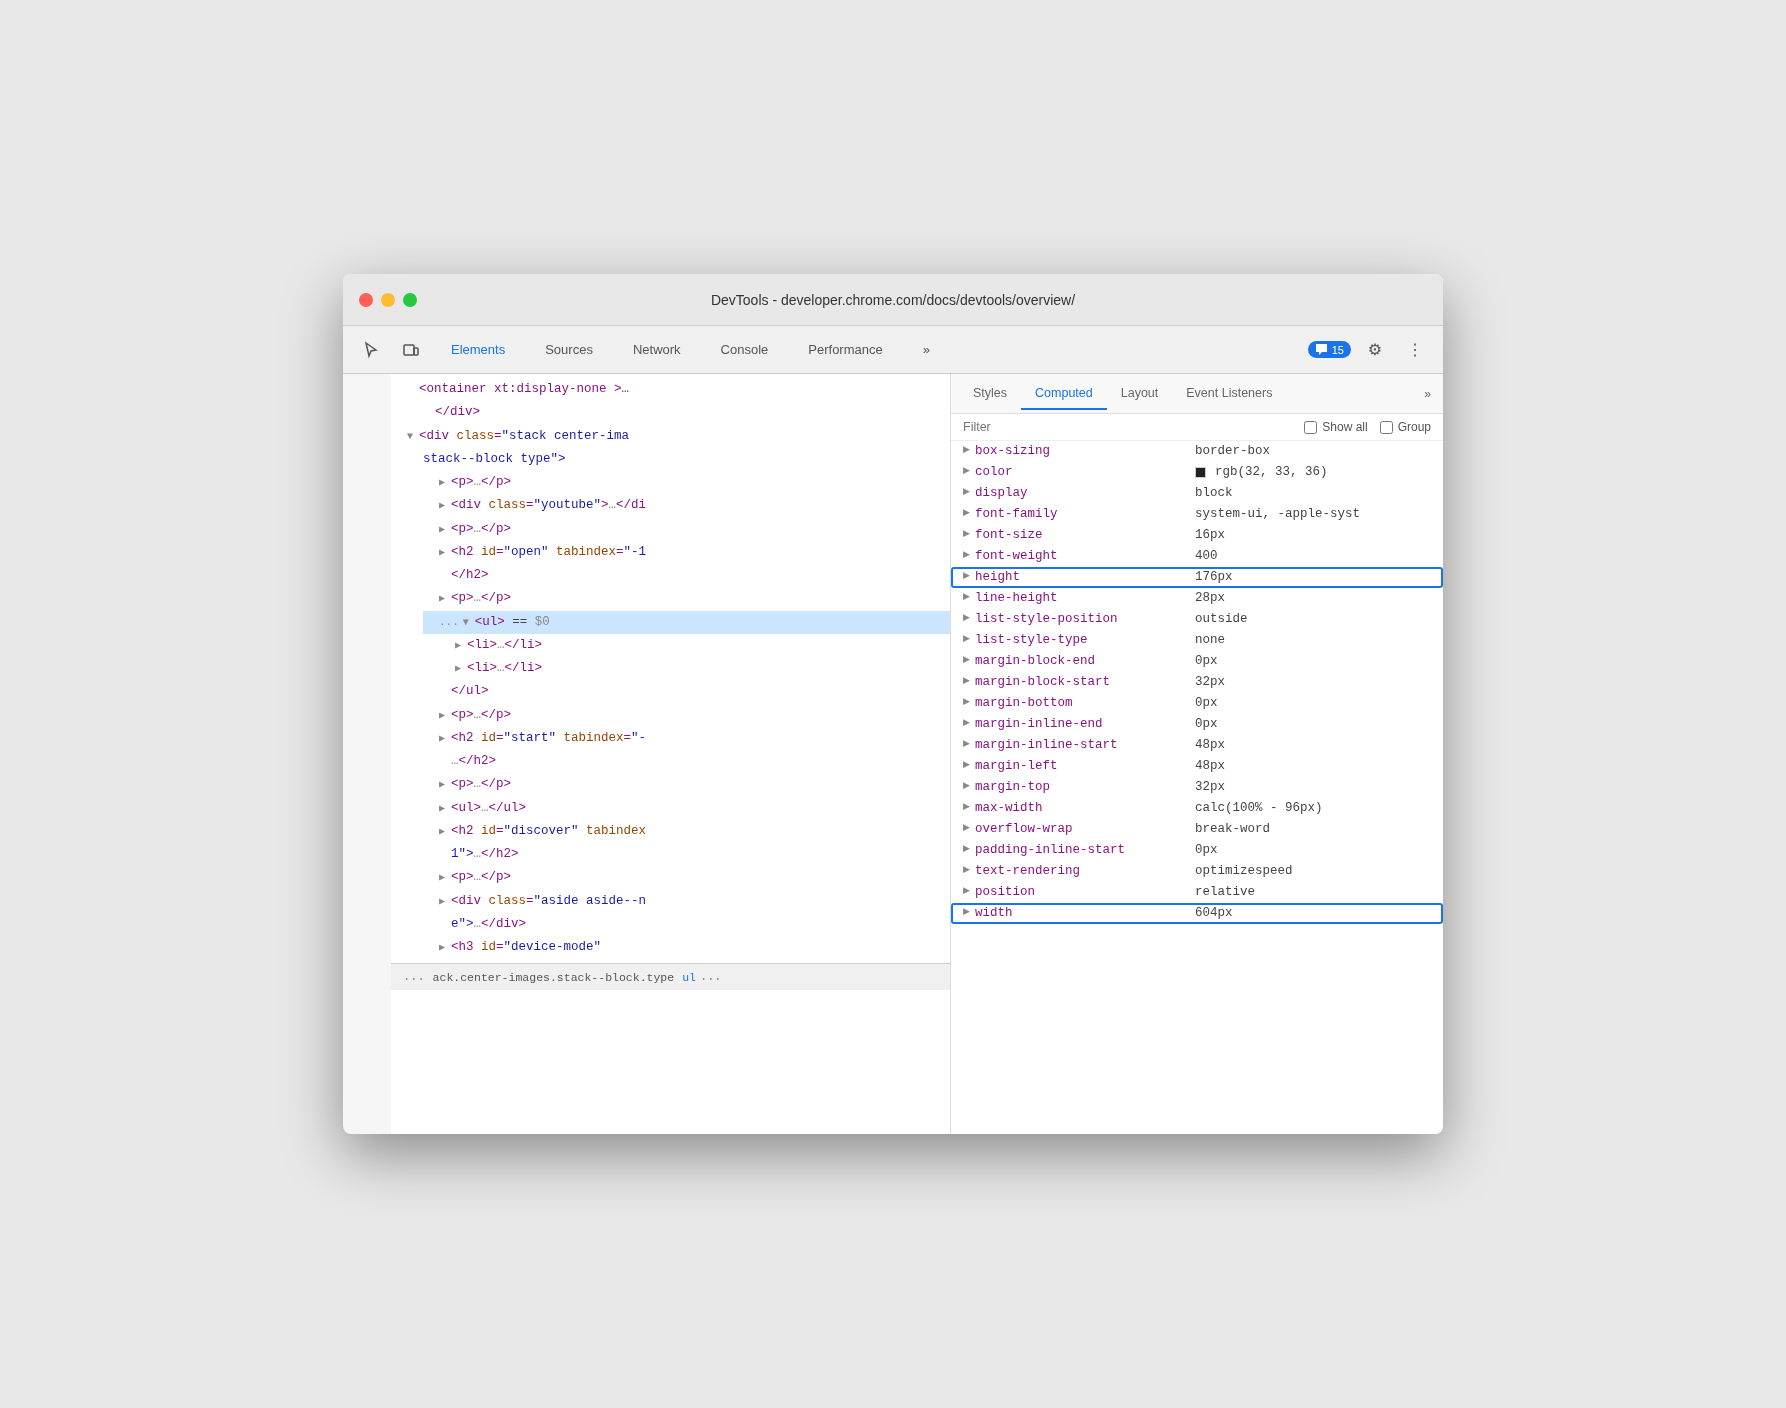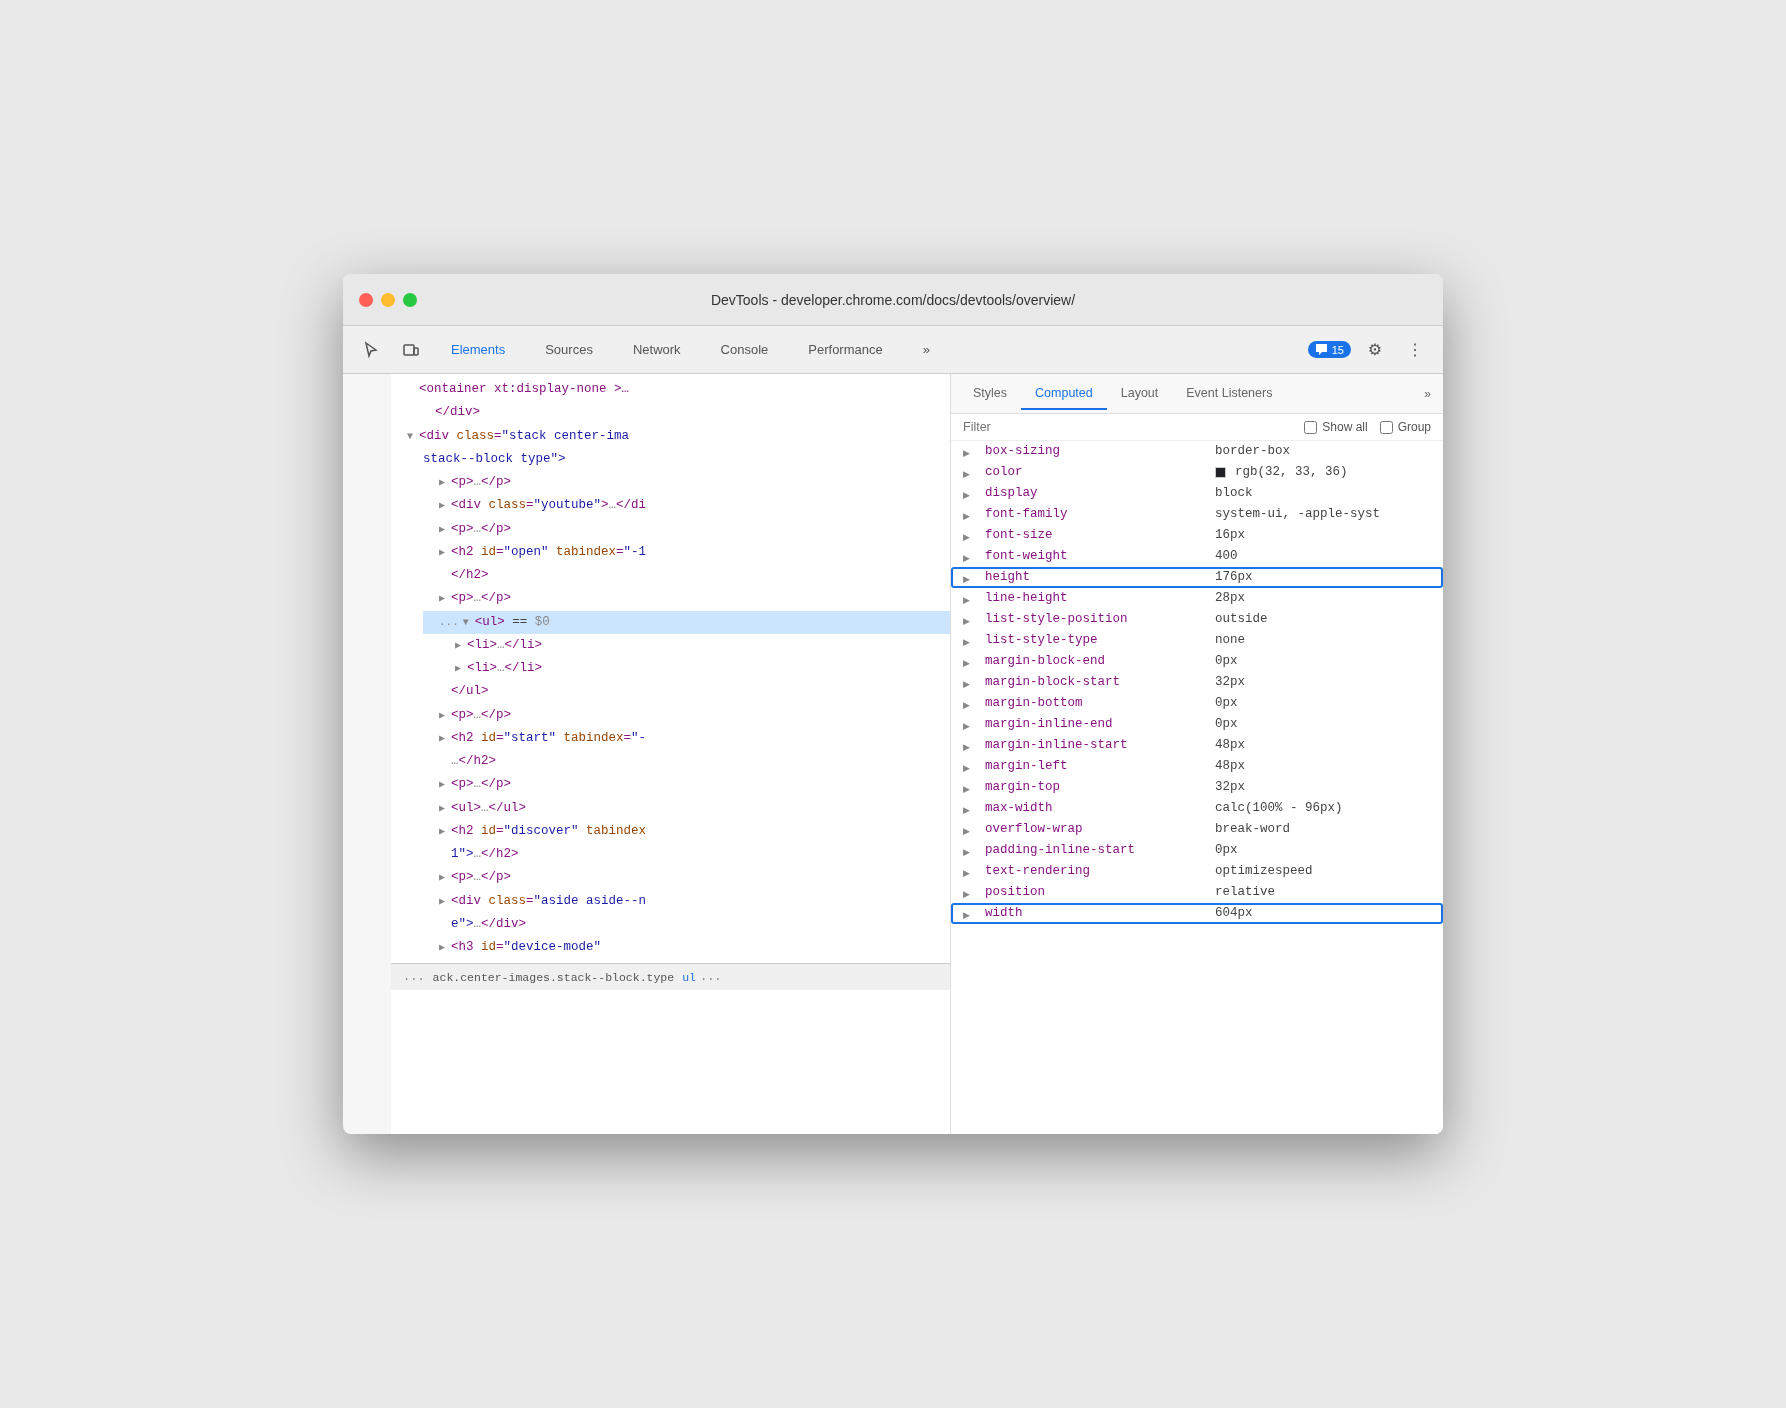--- a/index.html
+++ b/index.html
@@ -229,24 +229,23 @@
     }
 
     .computed-list {
       flex: 1;
       overflow-y: auto;
       font-size: 12.5px;
     }
 
     .computed-row {
       display: flex;
-      align-items: flex-end;
+      align-items: flex-start;
       padding: 3px 12px;
       border-bottom: 1px solid transparent;
-      gap: 10px;
     }
     .computed-row.highlighted {
       background: #fff;
       outline: 2.5px solid #1a73e8;
       outline-offset: -2px;
       border-radius: 3px;
     }
 
     .prop-triangle {
       width: 12px;

